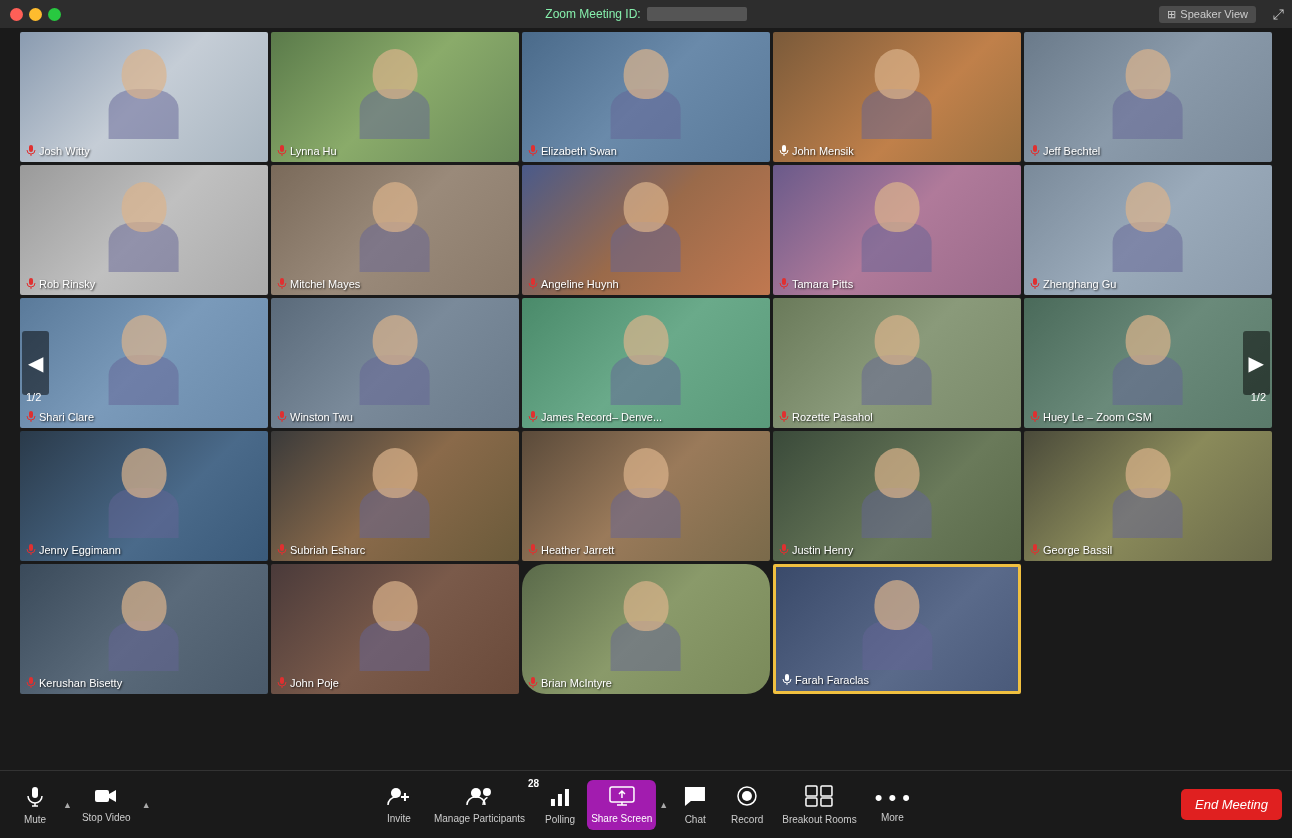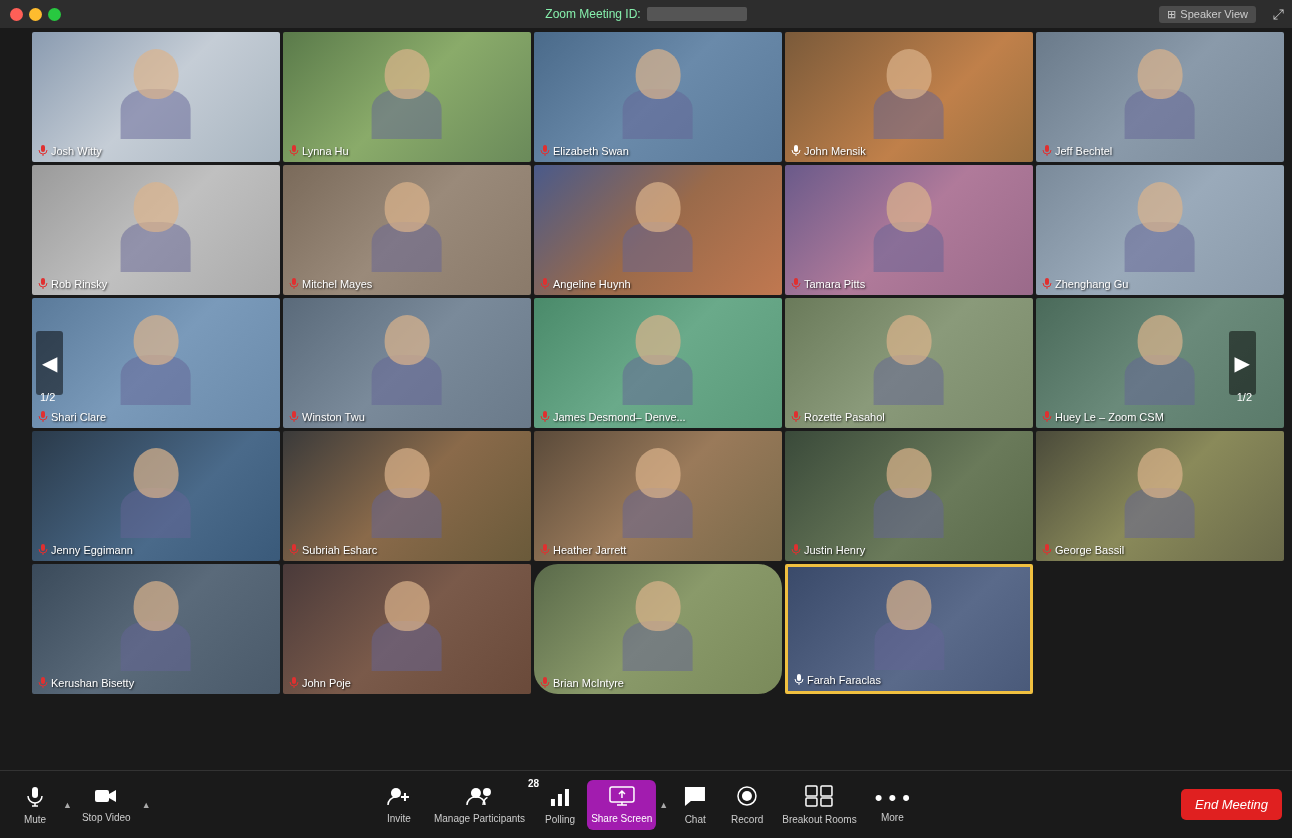--- a/index.html
+++ b/index.html
@@ -289,21 +289,21 @@
     <span>Zoom Meeting ID:</span>
     <div class="meeting-id-bar"></div>
   </div>
   <button class="speaker-view-btn">
     <span>⊞</span>
     <span>Speaker View</span>
   </button>
   <button class="fullscreen-btn">⤢</button>
 </div>
 
-<div style="position: relative; margin: 4px 32px 0;">
+<div style="position: relative; margin: 4px 18px 0;">
   <div class="video-grid" id="video-grid">
   <div class="video-cell">
         <div class="person-sim">
           <div class="head-sim"></div>
           <div class="body-sim"></div>
         </div>
         <div class="participant-name">
           <span><svg width="10" height="12" viewBox="0 0 10 12" fill="none">
       <rect x="3" y="1" width="4" height="7" rx="2" fill="#e03030"></rect>
       <path d="M1 6a4 4 0 008 0" stroke="#e03030" stroke-width="1" fill="none"></path>
@@ -470,21 +470,21 @@
         <div class="person-sim">
           <div class="head-sim"></div>
           <div class="body-sim"></div>
         </div>
         <div class="participant-name">
           <span><svg width="10" height="12" viewBox="0 0 10 12" fill="none">
       <rect x="3" y="1" width="4" height="7" rx="2" fill="#e03030"></rect>
       <path d="M1 6a4 4 0 008 0" stroke="#e03030" stroke-width="1" fill="none"></path>
       <line x1="5" y1="10" x2="5" y2="12" stroke="#e03030" stroke-width="1"></line>
     </svg></span>
-          <span>James Desmond– Denve...</span>
+          <span>James Record– Denve...</span>
         </div>
       </div>
       <div class="video-cell">
         <div class="person-sim">
           <div class="head-sim"></div>
           <div class="body-sim"></div>
         </div>
         <div class="participant-name">
           <span><svg width="10" height="12" viewBox="0 0 10 12" fill="none">
       <rect x="3" y="1" width="4" height="7" rx="2" fill="#e03030"></rect>

